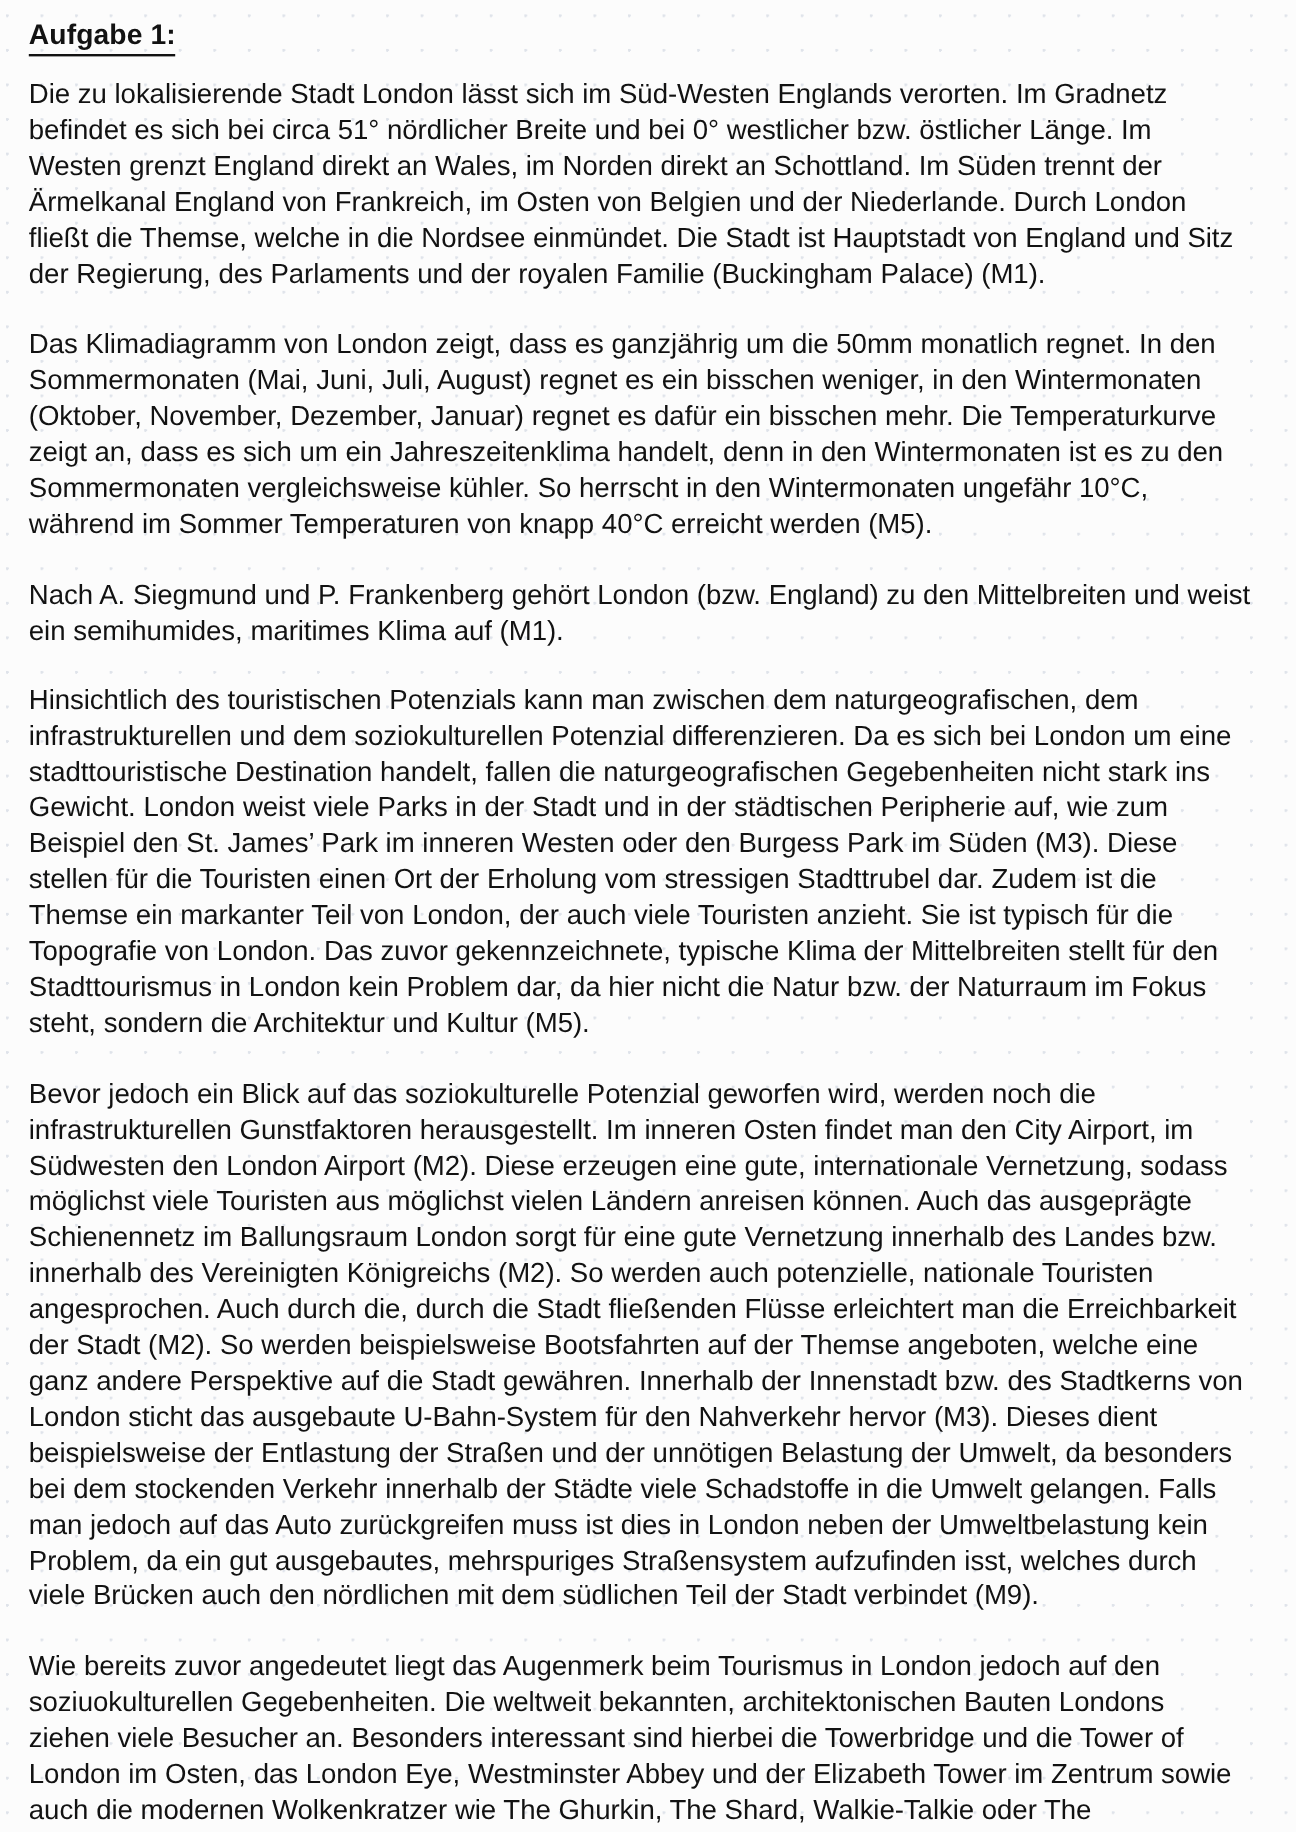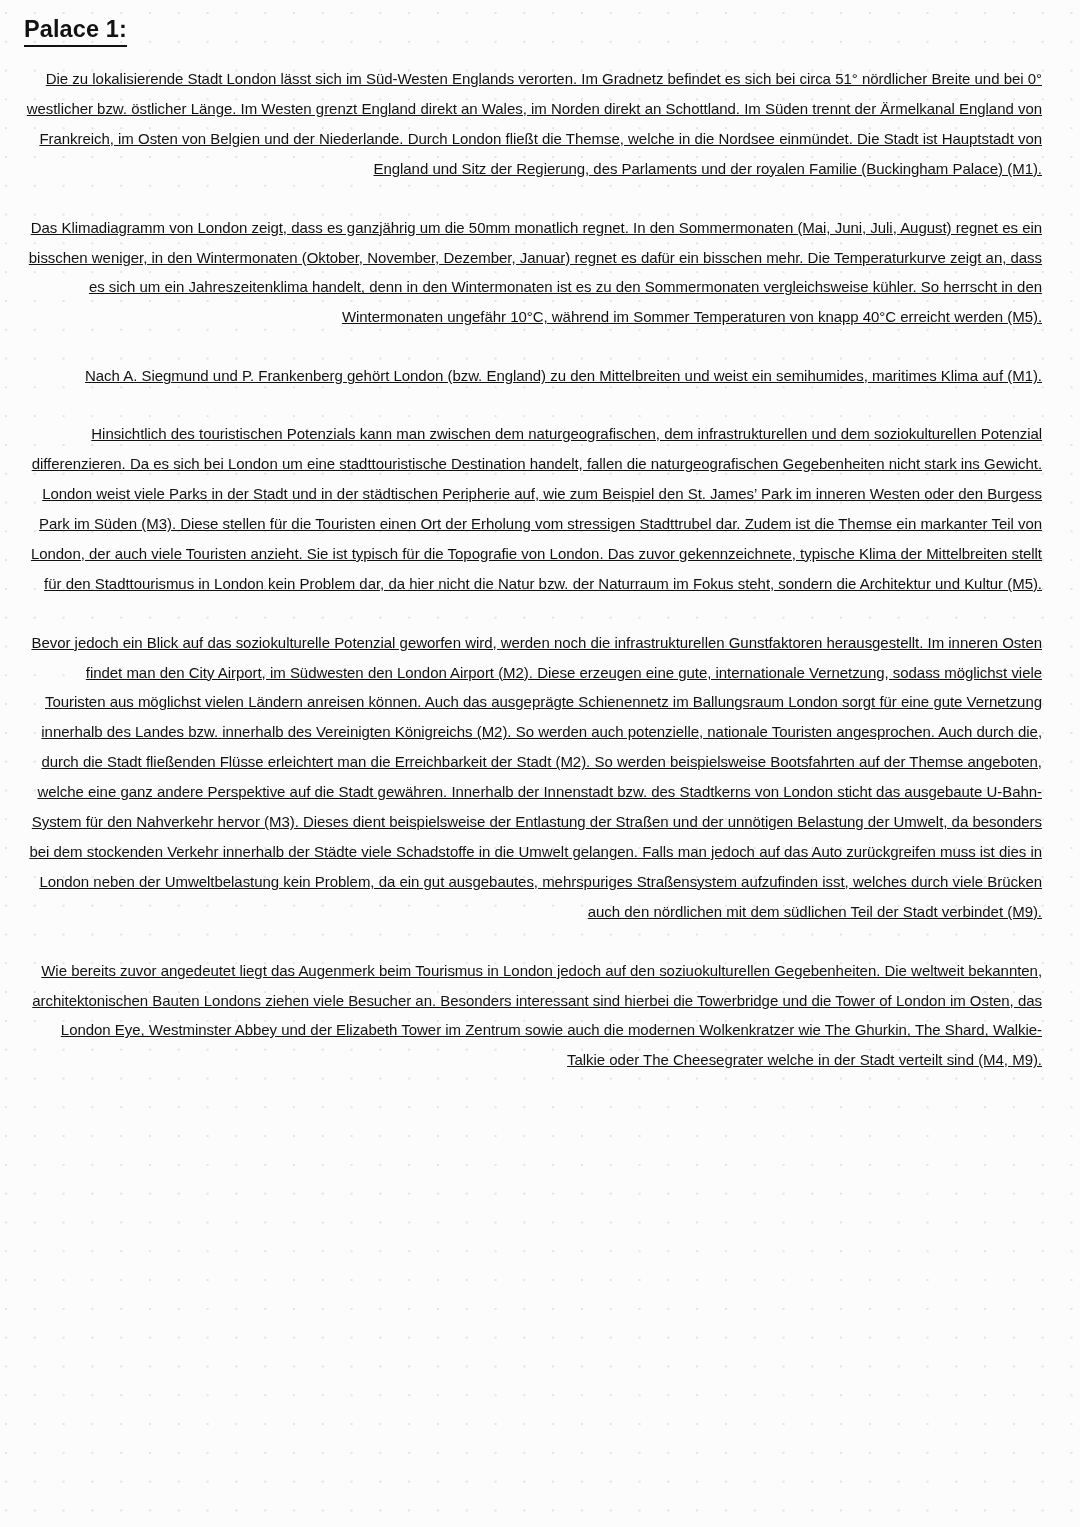--- a/index.html
+++ b/index.html
@@ -43,48 +43,46 @@
 
   .heading-row {
     margin-bottom: 5px;
   }
 
   .body-text {
     margin: 0;
   }
 
   .para {
-    font-size: 15px;
+    font-size: 23px;
     line-height: 29.9px;
     letter-spacing: -0.05px;
     margin: 0 0 29px 0;
     padding: 0;
-    text-align: right;
+    text-align: left;
     word-spacing: 0.1px;
     max-width: 1020px;
-    text-decoration: underline;
   }
 
   .para:last-child {
     margin-bottom: 12px;
   }
 
   
   .para.tight {
     margin-bottom: 28px;
-    margin-left: 16px;
   }
 </style>
 </head>
 <body>
 
 <div class="page">
 
   <div class="heading-row">
-    <h1 class="doc-heading">Palace 1:</h1>
+    <h1 class="doc-heading">Aufgabe 1:</h1>
   </div>
 
   <div class="body-text">
     <p class="para">Die zu lokalisierende Stadt London lässt sich im Süd-Westen Englands verorten. Im Gradnetz befindet es sich bei circa 51° nördlicher Breite und bei 0° westlicher bzw. östlicher Länge. Im Westen grenzt England direkt an Wales, im Norden direkt an Schottland. Im Süden trennt der Ärmelkanal England von Frankreich, im Osten von Belgien und der Niederlande. Durch London fließt die Themse, welche in die Nordsee einmündet. Die Stadt ist Hauptstadt von England und Sitz der Regierung, des Parlaments und der royalen Familie (Buckingham Palace) (M1).</p>
 
     <p class="para">Das Klimadiagramm von London zeigt, dass es ganzjährig um die 50mm monatlich regnet. In den Sommermonaten (Mai, Juni, Juli, August) regnet es ein bisschen weniger, in den Wintermonaten (Oktober, November, Dezember, Januar) regnet es dafür ein bisschen mehr. Die Temperaturkurve zeigt an, dass es sich um ein Jahreszeitenklima handelt, denn in den Wintermonaten ist es zu den Sommermonaten vergleichsweise kühler. So herrscht in den Wintermonaten ungefähr 10°C, während im Sommer Temperaturen von knapp 40°C erreicht werden (M5).</p>
 
     <p class="para tight">Nach A. Siegmund und P. Frankenberg gehört London (bzw. England) zu den Mittelbreiten und weist ein semihumides, maritimes Klima auf (M1).</p>
 
     <p class="para">Hinsichtlich des touristischen Potenzials kann man zwischen dem naturgeografischen, dem infrastrukturellen und dem soziokulturellen Potenzial differenzieren. Da es sich bei London um eine stadttouristische Destination handelt, fallen die naturgeografischen Gegebenheiten nicht stark ins Gewicht. London weist viele Parks in der Stadt und in der städtischen Peripherie auf, wie zum Beispiel den St. James’ Park im inneren Westen oder den Burgess Park im Süden (M3). Diese stellen für die Touristen einen Ort der Erholung vom stressigen Stadttrubel dar. Zudem ist die Themse ein markanter Teil von London, der auch viele Touristen anzieht. Sie ist typisch für die Topografie von London. Das zuvor gekennzeichnete, typische Klima der Mittelbreiten stellt für den Stadttourismus in London kein Problem dar, da hier nicht die Natur bzw. der Naturraum im Fokus steht, sondern die Architektur und Kultur (M5).</p>

